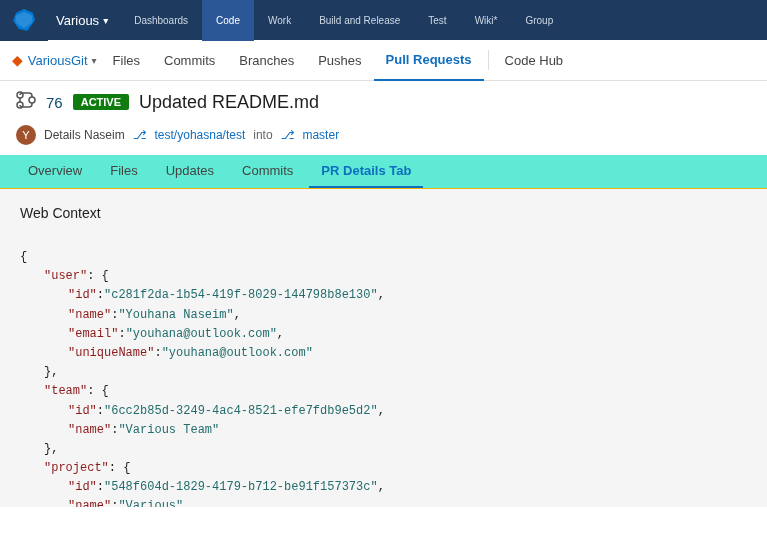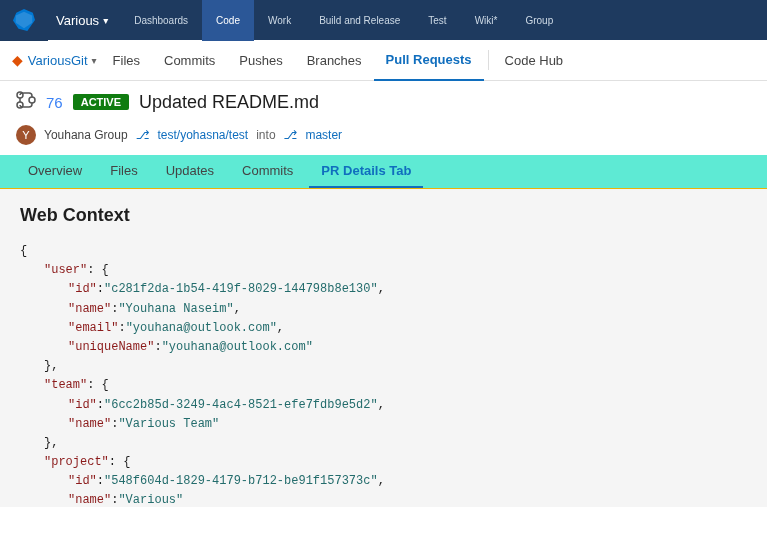--- a/index.html
+++ b/index.html
@@ -124,21 +124,21 @@
       align-items: center;
       gap: 10px;
       margin-bottom: 8px;
     }
     .pr-icon {
       color: #555;
       font-size: 16px;
     }
     .pr-number {
       font-size: 15px;
-      color: #3b82f6;
+      color: #0c4a6e;
       font-weight: 400;
     }
     .pr-badge-active {
       background: #107c10;
       color: #fff;
       font-size: 11px;
       padding: 2px 8px;
       border-radius: 2px;
       font-weight: 600;
     }
@@ -194,24 +194,24 @@
     }
 
     
     .content-area {
       background: #f5f5f5;
       padding: 16px 20px;
       height: calc(534px - 41px - 41px - 60px - 38px - 36px);
       overflow-y: auto;
     }
     .section-title {
-      font-size: 18px;
+      font-size: 14px;
       color: #1e1e1e;
-      font-weight: 700;
-      margin-bottom: 16px;
+      font-weight: 400;
+      margin-bottom: 27px;
     }
     .code-block {
       font-family: 'Consolas', 'Courier New', monospace;
       font-size: 12px;
       line-height: 1.6;
       color: #1e1e1e;
     }
     .code-line { display: flex; }
     .c-brace { color: #1e1e1e; }
     .c-key { color: #8b1a1a; }
@@ -248,22 +248,22 @@
 
 <nav class="repo-nav">
   <div class="repo-name">
     <span class="diamond">◆</span>
     <span>VariousGit</span>
     <span class="chevron">▾</span>
   </div>
   <div class="repo-nav-items">
     <a class="repo-nav-item">Files</a>
     <a class="repo-nav-item">Commits</a>
+    <a class="repo-nav-item">Branches</a>
     <a class="repo-nav-item">Pushes</a>
-    <a class="repo-nav-item">Branches</a>
     <a class="repo-nav-item active">Pull Requests</a>
     <div class="repo-nav-divider"></div>
     <a class="code-hub-item">Code Hub</a>
   </div>
 </nav>
 
 <div class="pr-header">
   <div class="pr-title-row">
     <span class="pr-icon">
       <svg width="20" height="18" viewBox="0 0 20 18" fill="none">
@@ -274,21 +274,21 @@
         <path d="M4 4 Q4 2 8 2 L13 2 Q16 2 16 5 L16 6" stroke="#555" stroke-width="1.5" fill="none"></path>
         <path d="M4 14 Q4 16 8 16 L13 16 Q16 16 16 13 L16 12" stroke="#555" stroke-width="1.5" fill="none"></path>
       </svg>
     </span>
     <span class="pr-number">76</span>
     <span class="pr-badge-active">ACTIVE</span>
     <span class="pr-title">Updated README.md</span>
   </div>
   <div class="pr-meta">
     <div class="pr-meta-avatar">Y</div>
-    <span class="pr-meta-user">Youhana Group</span>
+    <span class="pr-meta-user">Details Naseim</span>
     <span class="pr-meta-branch">⎇</span>
     <span class="pr-meta-branch">test/yohasna/test</span>
     <span class="pr-meta-arrow">into</span>
     <span class="pr-meta-branch">⎇</span>
     <span class="pr-meta-branch">master</span>
   </div>
 </div>
 
 <div class="pr-tabs">
   <div class="pr-tab">Overview</div>

